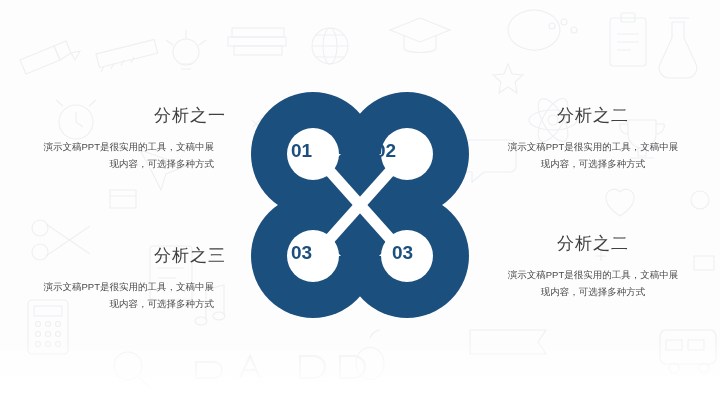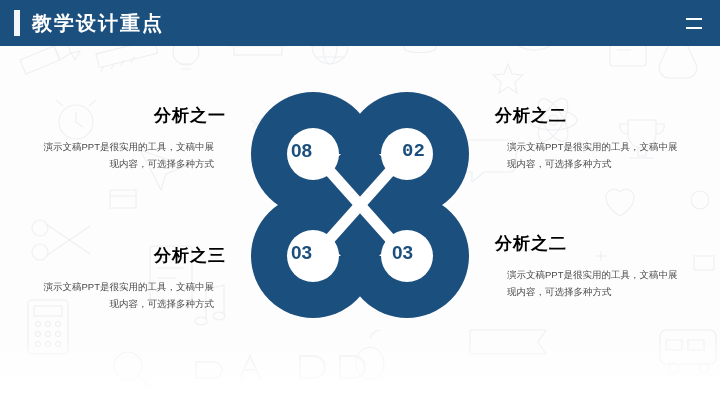--- a/index.html
+++ b/index.html
@@ -44,35 +44,35 @@
   .center-wrap{
     position:absolute;left:245px;top:78px;width:230px;height:250px;
   }
   .center-wrap svg{display:block;}
 
   .num{
     position:absolute;color:#1b4f7e;font-size:19px;font-weight:bold;
     font-family:"Liberation Sans",sans-serif;
   }
   .n1{left:46px;top:62px;}
-  .n2{left:157px;top:62px;font-family:Liberation Mono, monospace;}
+  .n2{left:130px;top:62px;}
   .n3{left:46px;top:164px;text-align:right;}
   .n4{left:147px;top:164px;}
 
   
   .blk{position:absolute;width:196px;}
   .blk .ttl{
-    color:#000000;font-size:17px;font-weight:bold;letter-spacing:1px;
+    color:#404040;font-size:17px;font-weight:normal;letter-spacing:1px;
     margin:0 0 10px 0;
   }
   .blk .desc{
     color:#4a4a4a;font-size:9.5px;line-height:1.75;margin:12px;
   }
   .left{text-align:right;}
-  .right{text-align:left;}
+  .right{text-align:center;}
 
   .blk-1{left:30px;top:104px;}
   .blk-2{left:495px;top:104px;}
   .blk-3{left:30px;top:244px;}
   .blk-4{left:495px;top:232px;}
 
   
   .bottom-fade{
     position:absolute;left:0;bottom:0;width:720px;height:70px;
     background:linear-gradient(to bottom,rgba(255,255,255,0) 0%,rgba(255,255,255,.75) 60%,rgba(255,255,255,.95) 100%);
@@ -182,28 +182,20 @@
       <path d="M340,356 h14 a11,11 0 0 1 0,22 h-14 z" stroke-width="2"></path>
 
       <path d="M252,120 l8,8 M262,118 l-9,9"></path>
       <path d="M596,256 l10,0 M601,251 l0,10"></path>
       <circle cx="700" cy="200" r="9"></circle>
       <path d="M694,256 h20 v14 h-20 z"></path>
       <path d="M110,190 h26 v18 h-26 z M110,196 h26"></path>
     </g>
   </svg>
 
-  <div class="header">
-    <span class="accent"></span>
-    <span class="header-title">教学设计重点</span>
-    <span class="menu-icon">
-      <i></i>
-        <i></i>
-    </span>
-  </div>
 
   <div class="center-wrap">
     <svg width="230" height="250" viewBox="0 0 230 250" xmlns="http://www.w3.org/2000/svg">
       <g fill="#1b4f7e">
 
         <circle cx="68" cy="76" r="62"></circle>
         <circle cx="162" cy="76" r="62"></circle>
         <circle cx="68" cy="178" r="62"></circle>
         <circle cx="162" cy="178" r="62"></circle>
         <rect x="58" y="66" width="114" height="122"></rect>
@@ -224,21 +216,21 @@
         <polygon points="96,76 76,76 76,96"></polygon>
         <polygon points="134,76 154,76 154,96"></polygon>
         <polygon points="96,178 76,178 76,158"></polygon>
         <polygon points="134,178 154,178 154,158"></polygon>
       </g>
 
       <g fill="#ffffff" opacity="0">
         <rect x="0" y="0" width="1" height="1"></rect>
       </g>
     </svg>
-    <span class="num n1">08</span>
+    <span class="num n1">01</span>
     <span class="num n2">02</span>
     <span class="num n3">03</span>
     <span class="num n4">03</span>
   </div>
 
   <div class="blk left blk-1">
     <p class="ttl">分析之一</p>
     <p class="desc">演示文稿PPT是很实用的工具，文稿中展现内容，可选择多种方式</p>
   </div>
 

